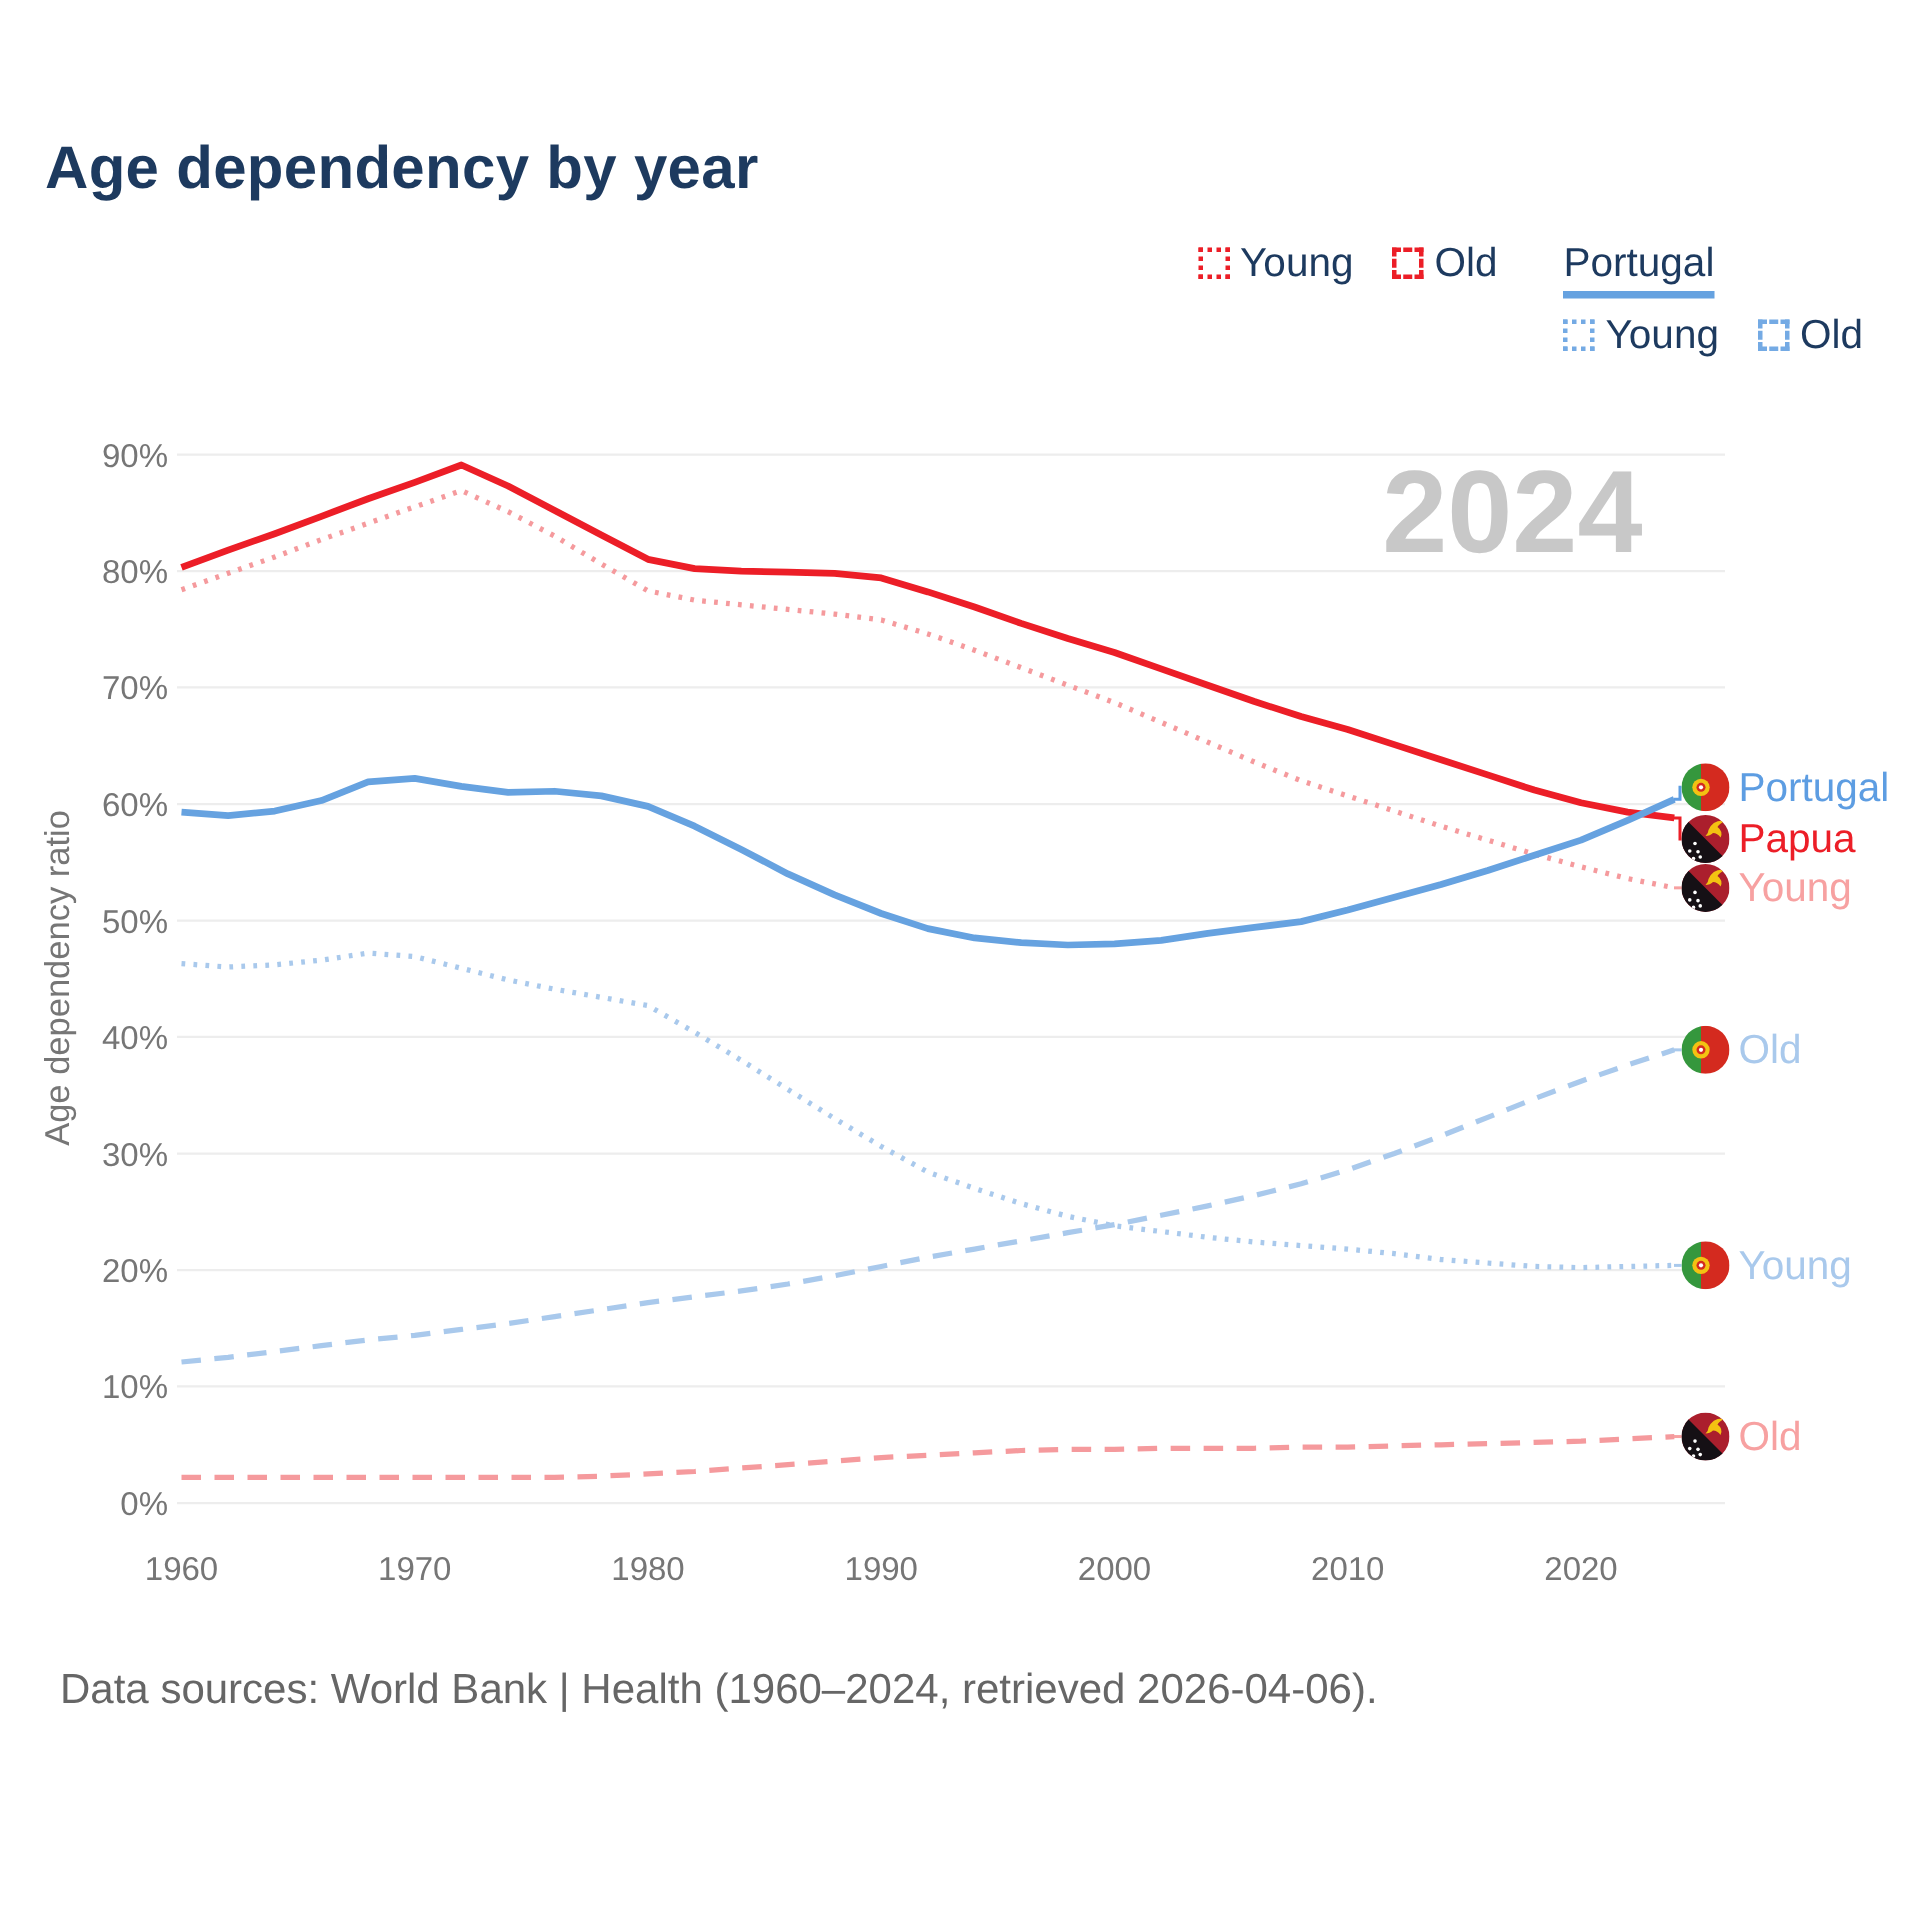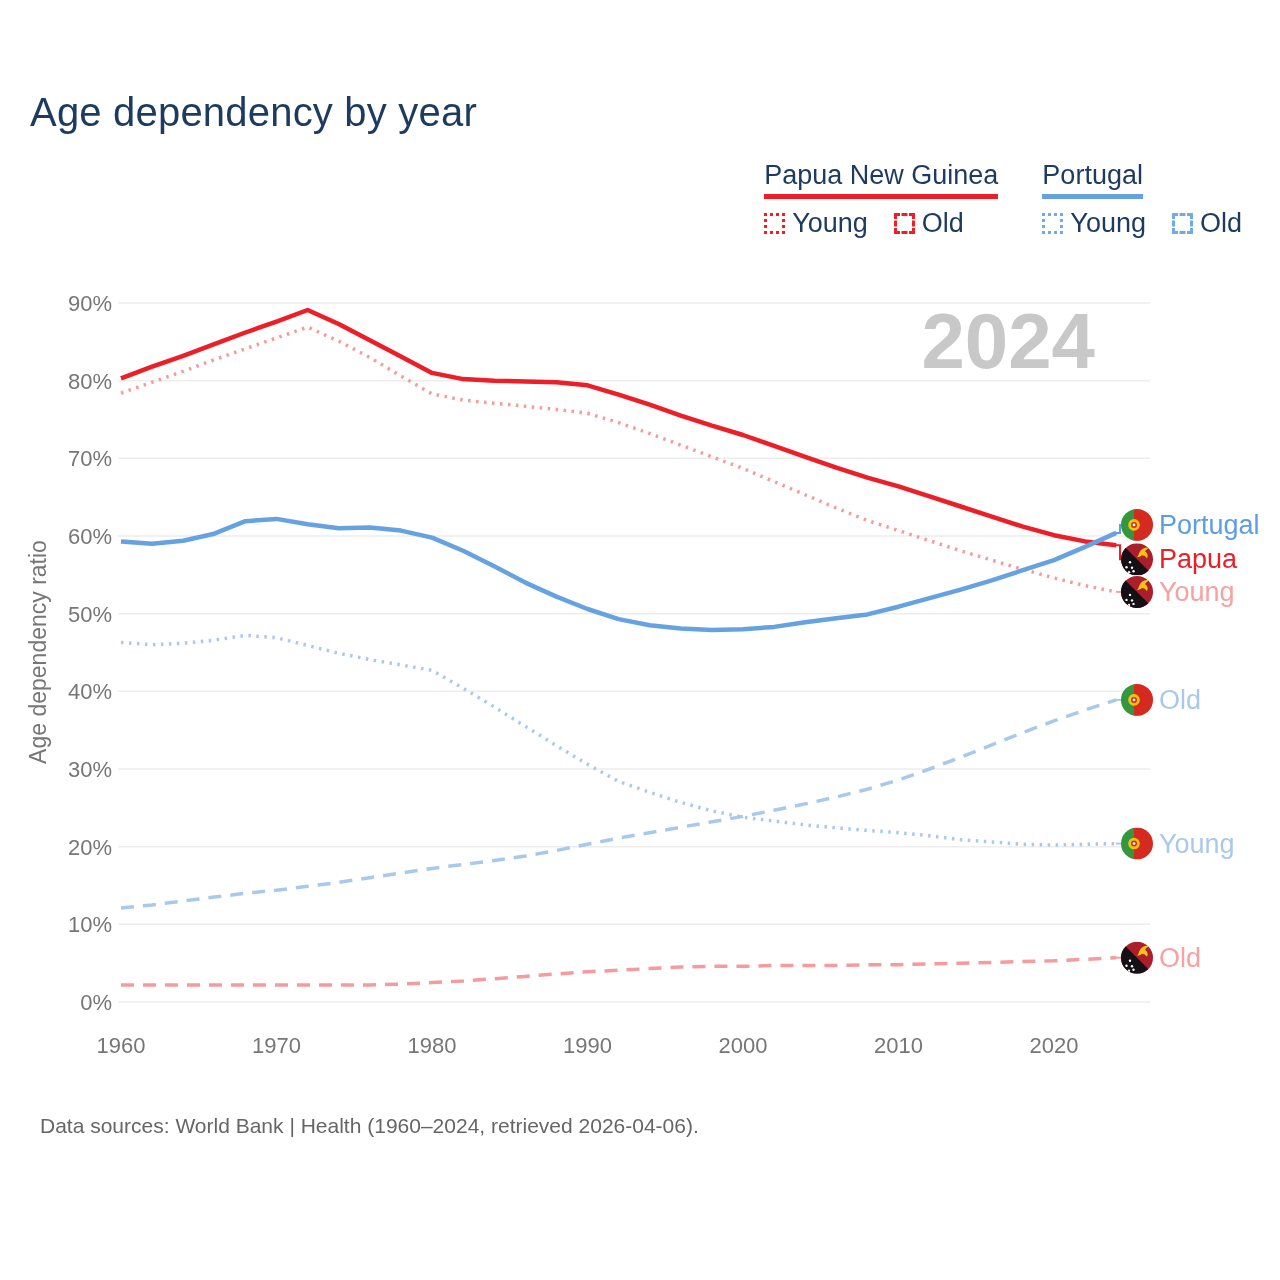--- a/index.html
+++ b/index.html
@@ -1,36 +1,36 @@
 <!DOCTYPE html>
 <html style="--c-png: #ec1e27; --c-pt: #66a2e0; --c-pt-sw: #74aae4; --c-text-dark: #1d3a5f; --c-text-footer: #666666;"><head>
 <meta charset="utf-8">
 <style>
   html,body{margin:0;padding:0;background:#fff;}
   body{width:1280px;height:1280px;position:relative;overflow:hidden;
        font-family:"Liberation Sans", sans-serif;}
   .page{position:absolute;inset:0;}
-  .title{position:absolute;left:30px;top:90px;font-size:40px;font-weight:normal;
+  .title{position:absolute;left:30px;top:90px;font-size:40px;font-weight:bold;
          color:var(--c-text-dark);letter-spacing:0.2px;}
   .legend{position:absolute;top:160px;right:38px;display:flex;gap:44px;
           color:var(--c-text-dark);}
   .legend-country{display:inline-block;font-size:27px;padding-bottom:3px;
           border-bottom:5px solid #000;margin-bottom:9px;cursor:pointer;}
   .u-red{border-bottom-color:var(--c-png);}
   .u-blue{border-bottom-color:var(--c-pt);}
   .legend-items{display:flex;gap:26px;}
   .legend-item{display:flex;align-items:center;gap:7px;font-size:27px;cursor:pointer;}
   .swatch{width:21px;height:21px;box-sizing:border-box;flex:0 0 auto;}
   .swatch.dotted{border:3px dotted var(--c);}
   .swatch.dashed{border:3px dashed var(--c);}
   .sw-red{--c:var(--c-png);}
   .sw-blue{--c:var(--c-pt-sw);}
   #plot{position:absolute;left:0;top:0;}
   #plot text{font-family:"Liberation Sans", sans-serif;}
-  .footer{position:absolute;left:40px;top:1106px;font-size:21px;line-height:40px;
+  .footer{position:absolute;left:40px;top:1106px;font-size:28px;line-height:40px;
           color:var(--c-text-footer);}
 </style>
 </head>
 <body>
 
 <div class="page">
 
   <svg id="plot" width="1280" height="1280" viewBox="0 0 1280 1280">
       <text x="1095" y="368" text-anchor="end" font-size="78" font-weight="bold" fill="#c8c8c8">2024</text>
       <line x1="118" y1="1002.0" x2="1150" y2="1002.0" stroke="#ededed" stroke-width="1.5"></line>
@@ -146,21 +146,20 @@
           <circle cx="-3.5" cy="12" r="1.2" fill="#fff"></circle>
         </g>
       </g>
       <text x="1159" y="966.7" font-size="27" fill="#f7a1a1">Old</text>
     </svg>
 
   <div class="title">Age dependency by year</div>
 
   <div class="legend">
     <div class="legend-col">
-      <div class="legend-country u-red">Papua New Guinea</div>
       <div class="legend-items">
         <div class="legend-item">
           <span class="swatch dotted sw-red"></span>
           <span>Young</span>
         </div>
         <div class="legend-item">
           <span class="swatch dashed sw-red"></span>
           <span>Old</span>
         </div>
       </div>

